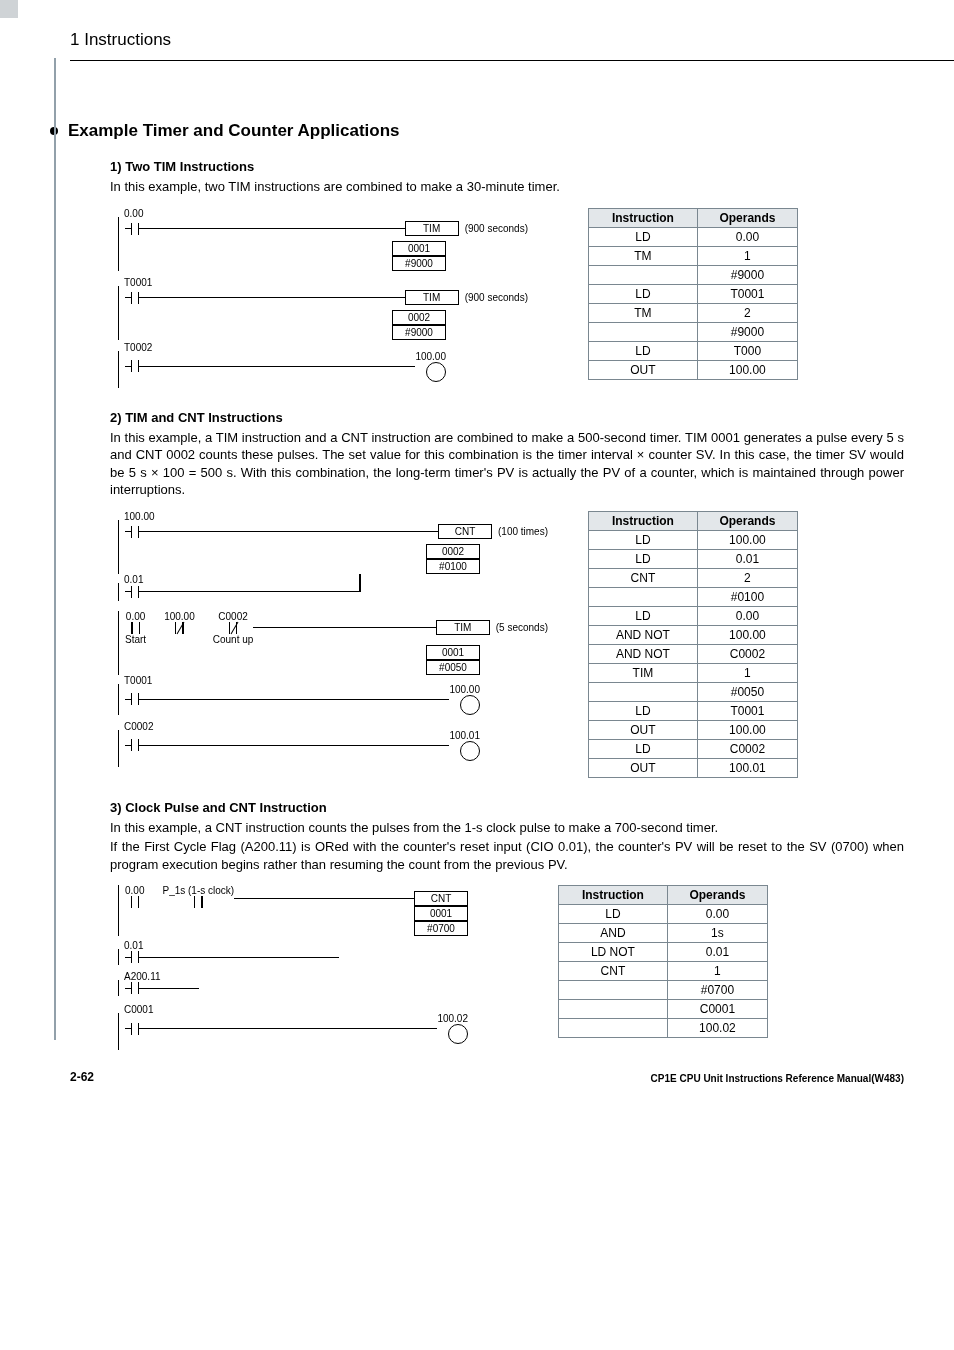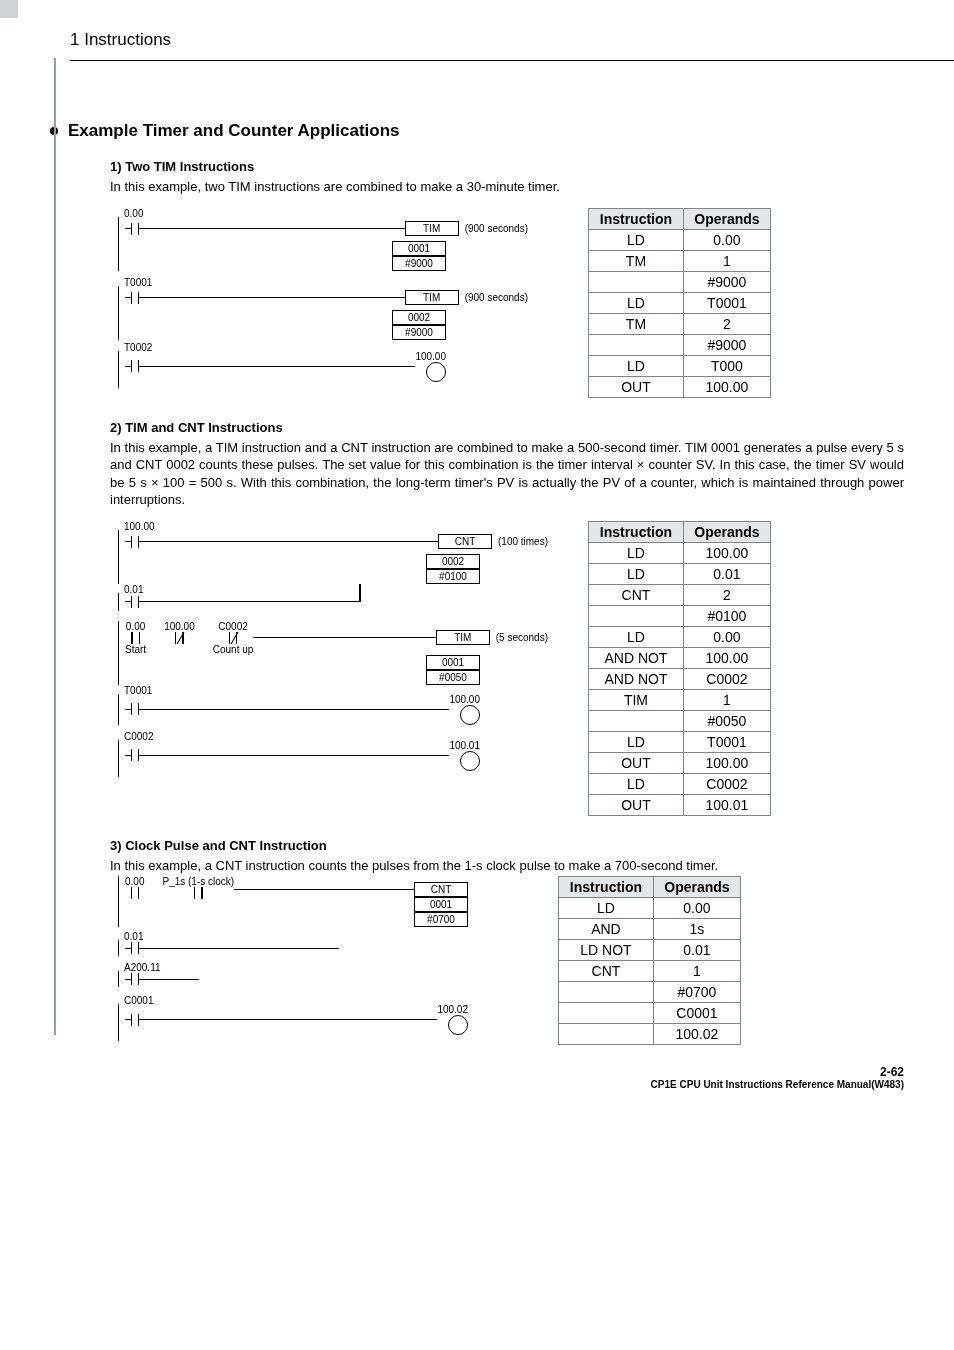--- a/index.html
+++ b/index.html
@@ -164,41 +164,40 @@
     text-align:right;
     margin-right: 0;
   }
   .vconn {
     width:1.2px; background:#000;
   }
 
   
   table.instr {
     border-collapse: collapse;
-    font-size: 14px;
-    width: 183px;
+    font-size: 12px;
+    width: 210px;
     border-radius: 8px;
   }
   table.instr th, table.instr td {
     border: 1px solid #7a8790;
     padding: 2px 6px;
     text-align: center;
   }
   table.instr th {
     background: #e3e7ea;
     font-weight: bold;
   }
 
   .footer {
     display:flex;
     justify-content: space-between;
     font-size: 10px;
     padding: 0 50px 10px 70px;
     align-items: flex-end;
-    flex-direction: column;
   }
   .footer .pn { font-weight: bold; font-size: 12px; }
 
   
   .small { font-size: 10px; }
 
   .rung-pad { height: 6px; border-left: 1.2px solid #000; }
 
   .flexrow { display:flex; align-items:center; }
 
@@ -485,20 +484,21 @@
           <tr>
                 <td>OUT</td>
                 <td>100.01</td>
               </tr>
         </tbody>
           </table>
       </div>
 
       <div class="bold-para" style="margin-top:22px">3) Clock Pulse and CNT Instruction</div>
       <div class="body-text" style="margin-bottom:2px">In this example, a CNT instruction counts the pulses from the 1-s clock pulse to make a 700-second timer.</div>
+      <div class="body-text">If the First Cycle Flag (A200.11) is ORed with the counter's reset input (CIO 0.01), the counter's PV will be reset to the SV (0700) when program execution begins rather than resuming the count from the previous PV.</div>
 
       <div class="diag" style="gap:90px">
         <div class="ladder" style="width:350px">
           <div class="rung flexrow" style="align-items:flex-start;">
             <div style="display:flex; gap:18px;">
               <div class="contact-grp">
                 <span class="contact-lbl">0.00</span>
                 <span class="contact">
                     <span class="gap"></span>
                   </span>

